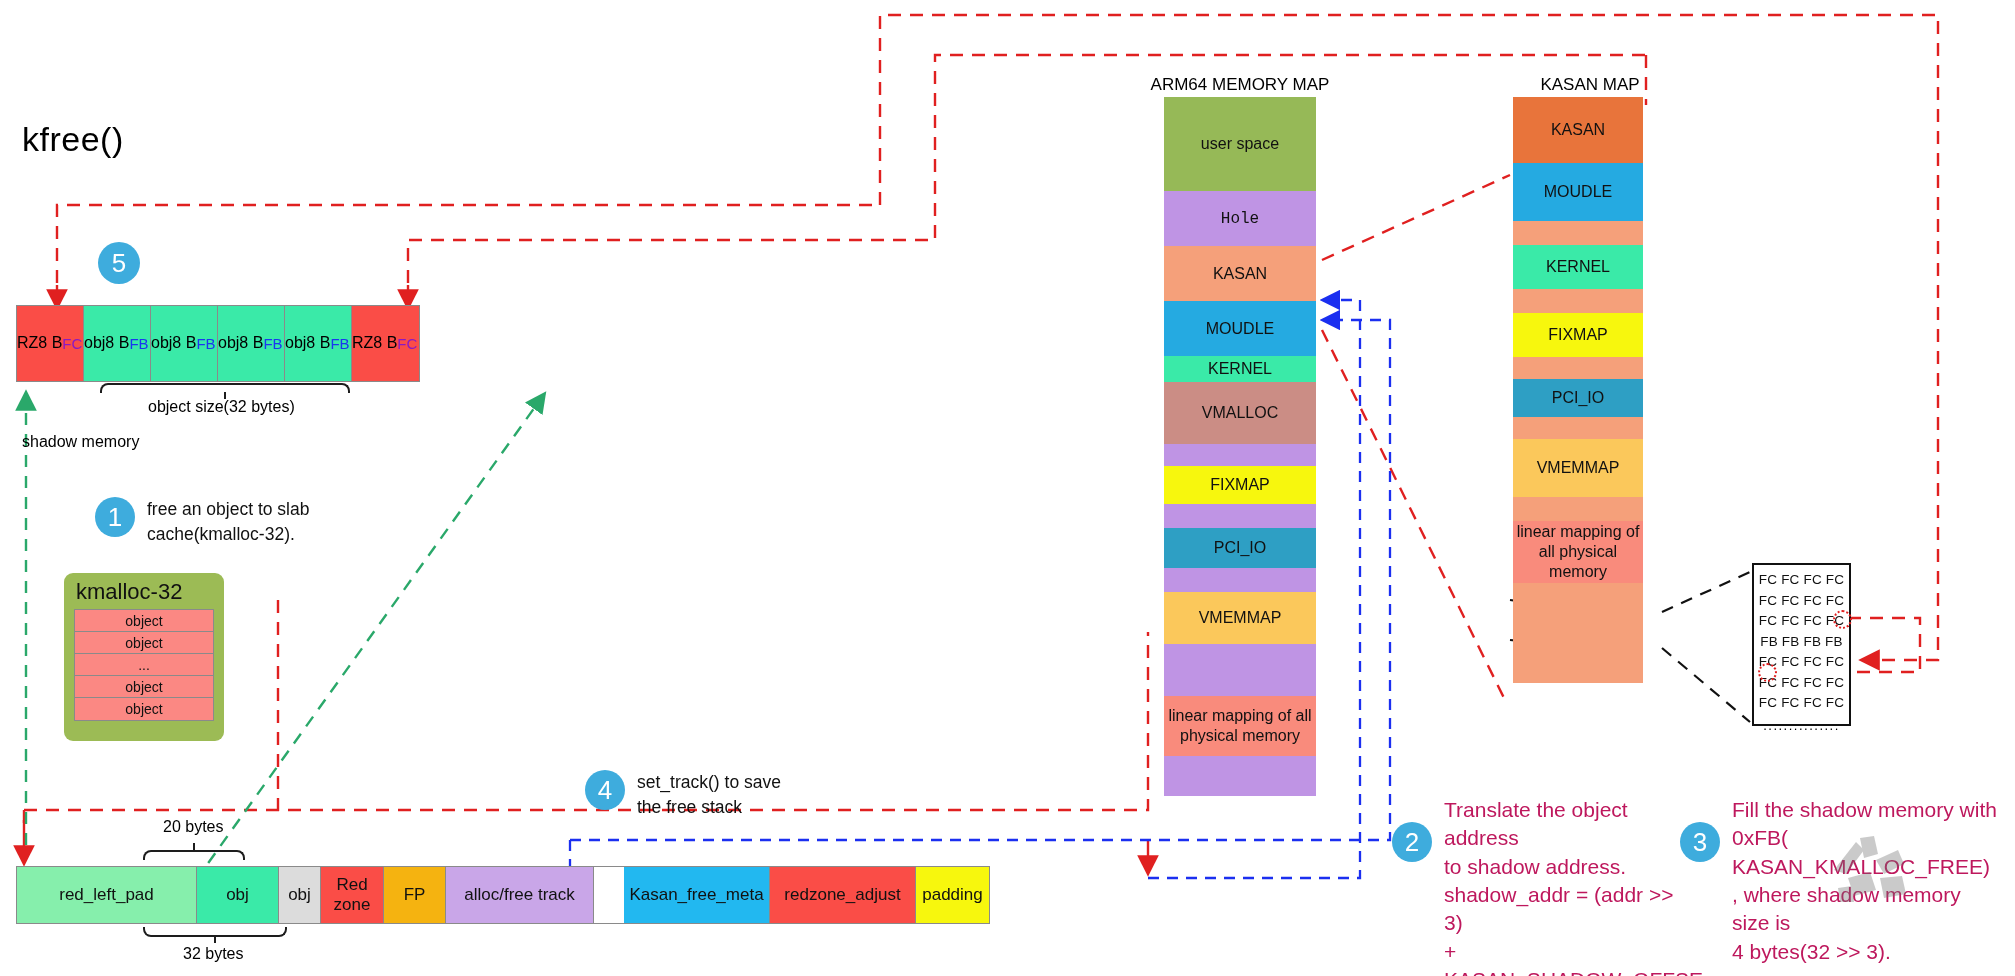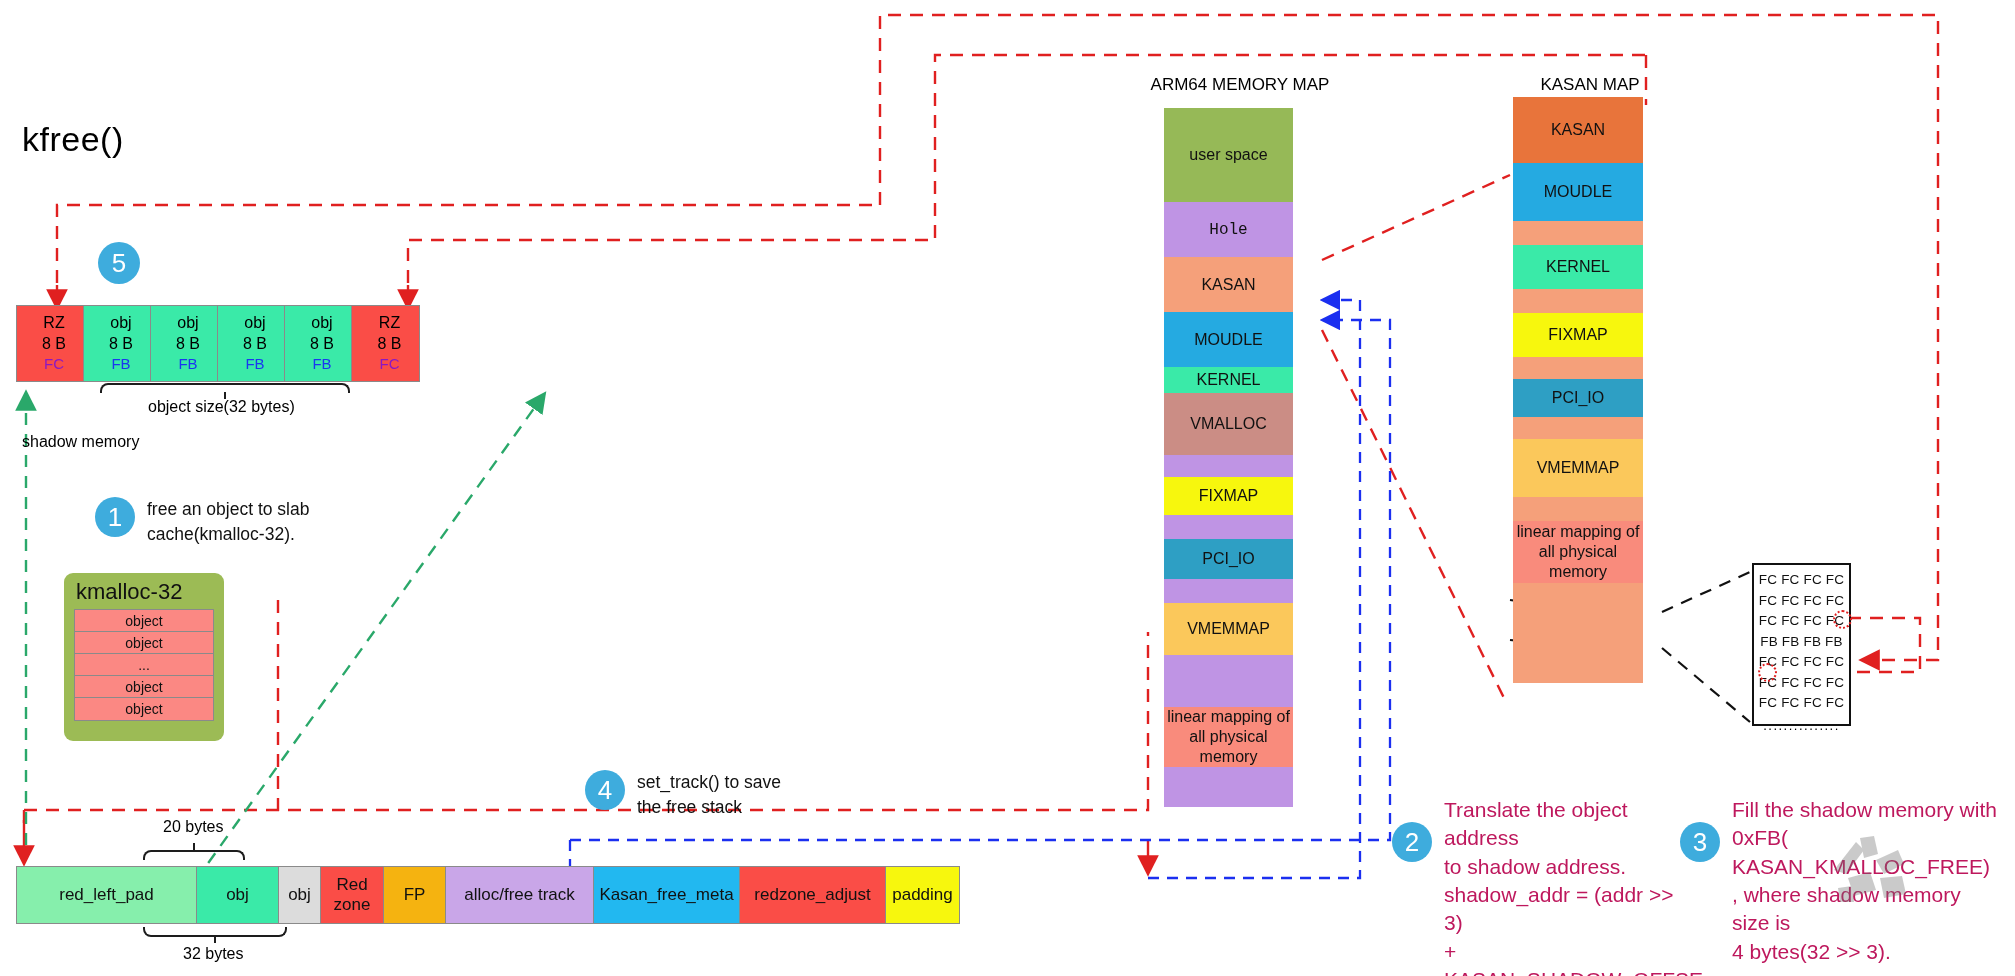--- a/index.html
+++ b/index.html
@@ -29,22 +29,22 @@
     font-size:26px;
     font-family:"Liberation Sans", sans-serif;
   }
   .step-text { font-size:17.5px; line-height:1.45; color:#111; }
 
   
   #shadow-row { left:16px; top:305px; display:flex; border:1px solid #8a8a8a; }
   #shadow-row .cell {
     width:67px; height:75px;
     border-right:1px solid #8a8a8a;
-    display:flex; flex-direction:column; align-items:center; justify-content:center;
-    font-size:16px; line-height:1.28;padding-left:8px;
+    display:flex; flex-direction:row; align-items:center; 
+    font-size:16px; line-height:1.28;
   }
   #shadow-row .cell:last-child { border-right:none; }
   .cell.rz { background:#fa4d47; }
   .cell.obj { background:#3aeaa8; }
   .code-fc { color:#8b18c4; font-size:15px; }
   .code-fb { color:#1b36f0; font-size:15px; }
 
   
   .brace-h {
     border-top:2px solid #1d1d1d;
@@ -252,35 +252,35 @@
   </div>
 </div>
 
 <div class="abs" id="layout-bar">
     <div class="seg" style="width: 180px; background: #86efac;">red_left_pad</div>
     <div class="seg" style="width: 82px; background: rgb(58, 234, 168);">obj</div>
     <div class="seg" style="width: 42px; background: rgb(220, 220, 220);">obj</div>
     <div class="seg" style="width: 63px; background: rgb(250, 77, 71);">Red zone</div>
     <div class="seg" style="width: 62px; background: rgb(245, 179, 16);">FP</div>
     <div class="seg" style="width: 148px; background: rgb(201, 166, 232);">alloc/free track</div>
-    <div class="seg" style="width: 146px; background: rgb(34, 184, 240);">Kasan_free_meta</div>
+    <div class="seg" style="width: 146px; background: rgb(34, 184, 240); margin-left: 30px;">Kasan_free_meta</div>
     <div class="seg" style="width: 146px; background: rgb(250, 77, 71);">redzone_adjust</div>
     <div class="seg" style="width: 73px; background: rgb(247, 247, 13);">padding</div>
   </div>
 
 <div class="abs brace-h" style="left:143px;top:850px;width:102px;"></div>
 <div class="abs brace-nub" style="left:193px;top:843px;"></div>
 <div class="abs lbl" style="left:163px;top:818px;">20 bytes</div>
 
 <div class="abs brace-h down" style="left:143px;top:927px;width:144px;"></div>
 <div class="abs brace-nub" style="left:214px;top:936px;"></div>
 <div class="abs lbl" style="left:183px;top:945px;">32 bytes</div>
 
 <div class="abs map-title" style="left:1140px;top:75px;width:200px;">ARM64 MEMORY MAP</div>
-<div class="abs map-col" id="arm64-col" style="left:1164px;top:108px;width:129px;">
+<div class="abs map-col" id="arm64-col" style="left:1164px;top:97px;width:152px;">
     <div class="map-band" style="height: 94px; background: rgb(150, 185, 87);">user space</div>
     <div class="map-band" style="height: 55px; background: rgb(191, 148, 228); font-family: Liberation Mono, monospace;">Hole</div>
     <div class="map-band" style="height: 55px; background: rgb(245, 160, 122);">KASAN</div>
     <div class="map-band" style="height: 55px; background: rgb(37, 170, 225);">MOUDLE</div>
     <div class="map-band" style="height: 26px; background: rgb(58, 234, 168);">KERNEL</div>
     <div class="map-band" style="height: 62px; background: rgb(203, 141, 133);">VMALLOC</div>
     <div class="map-band" style="height: 22px; background: rgb(191, 148, 228);"></div>
     <div class="map-band" style="height: 38px; background: rgb(247, 247, 13);">FIXMAP</div>
     <div class="map-band" style="height: 24px; background: rgb(191, 148, 228);"></div>
     <div class="map-band" style="height: 40px; background: rgb(46, 159, 196);">PCI_IO</div>

